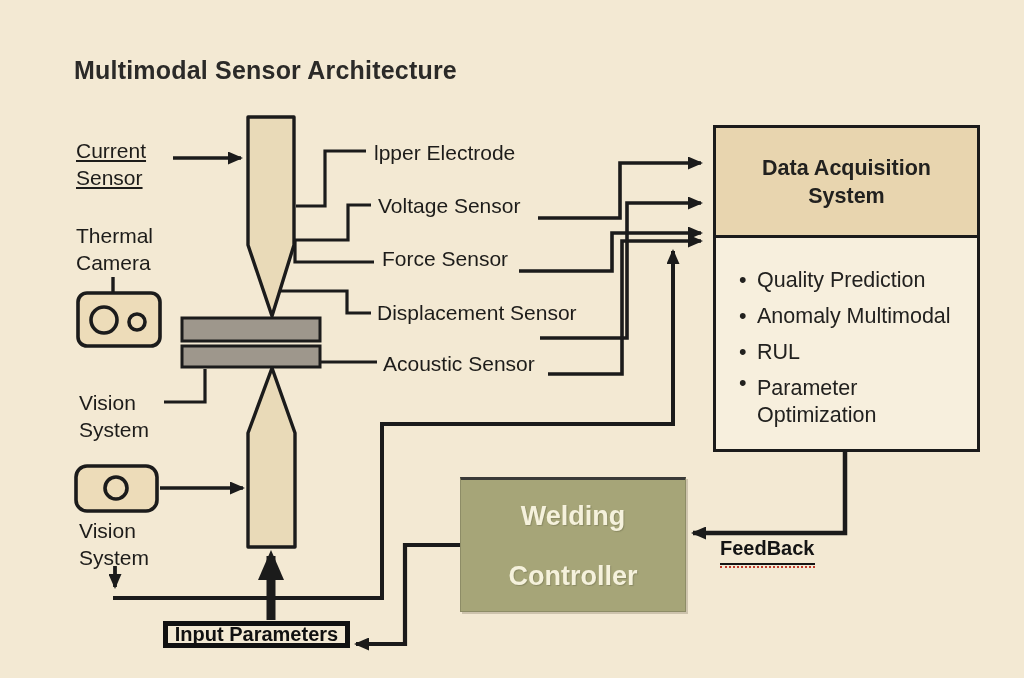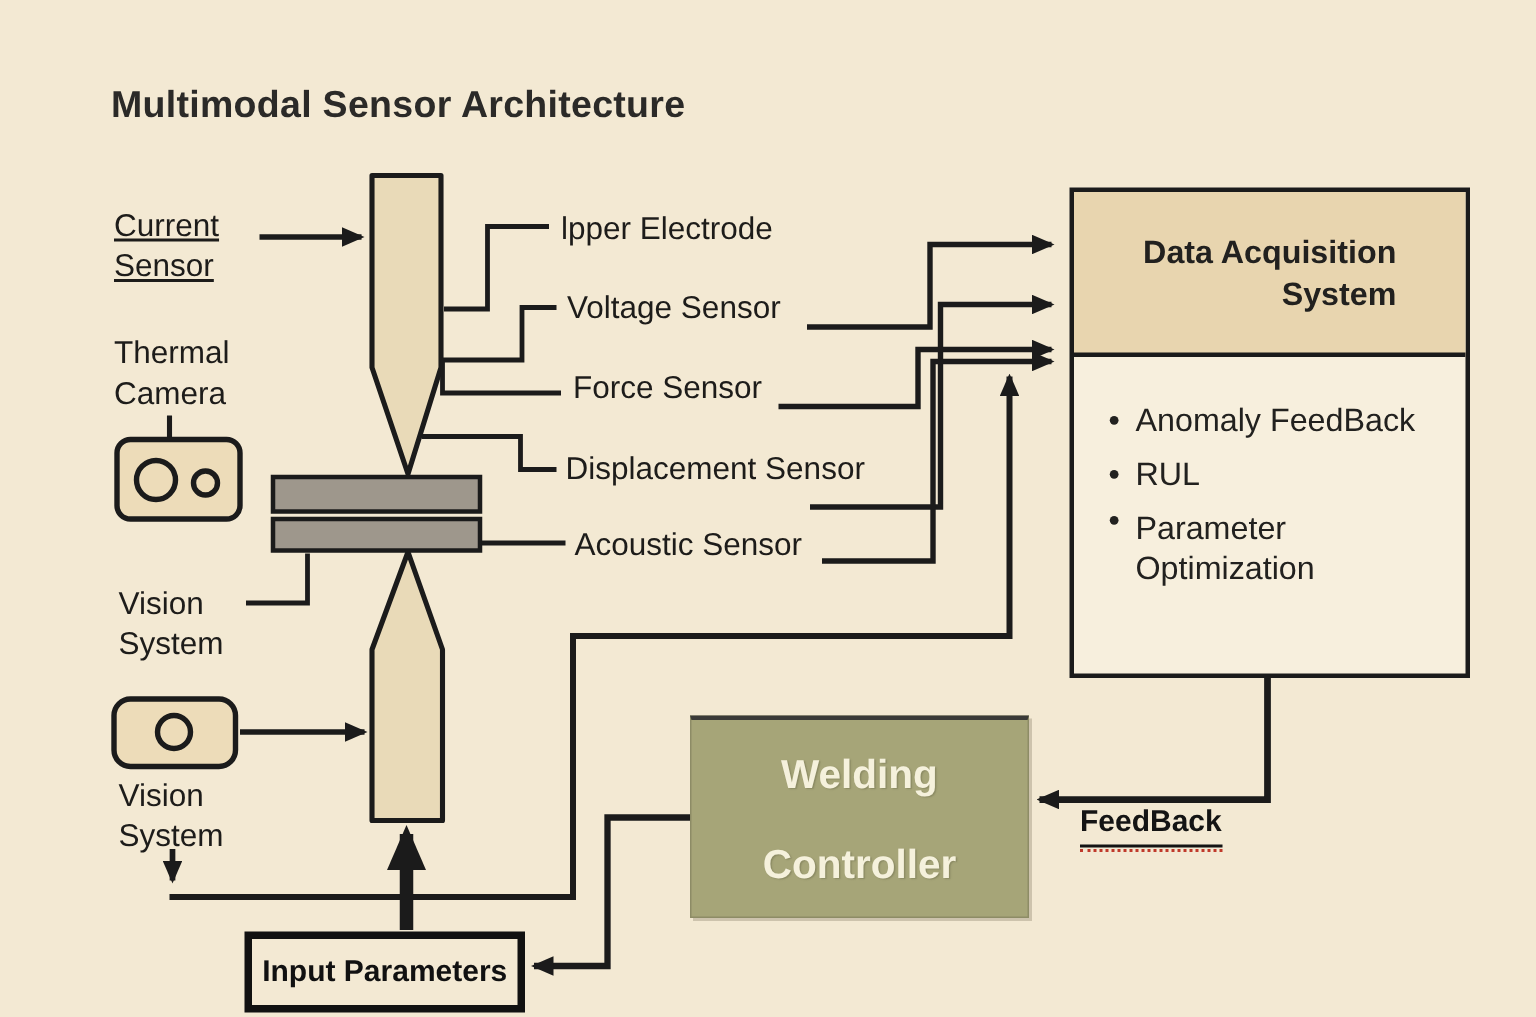--- a/index.html
+++ b/index.html
@@ -26,21 +26,21 @@
   
   .das-box{
     left:713px;top:125px;width:267px;height:327px;
     border:3px solid #1b1b1b;box-sizing:border-box;
     background:#f7efdd;
   }
   .das-header{
     height:110px;box-sizing:border-box;
     background:#e8d5af;border-bottom:3px solid #1b1b1b;
     display:flex;align-items:center;justify-content:center;
-    text-align:right;
+    text-align:center;
   }
   .das-title{
     font-size:21.5px;font-weight:bold;color:#22211f;
     line-height:28px;white-space:pre-line;
   }
   .das-list{
     margin:24px 0 0 0;padding:0 8px 0 23px;list-style:none;
   }
   .das-list li{
     font-size:21.5px;line-height:36px;color:#22211f;
@@ -70,21 +70,21 @@
   }
   
   .feedback-lbl{
     left:720px;top:537px;
     font-size:20px;font-weight:bold;color:#141414;
   }
   .feedback-lbl .u-red{border-bottom:2px dotted #c03a2b;display:inline-block;padding-bottom:1px;}
   .feedback-lbl .u-black{border-bottom:2.5px solid #141414;display:inline-block;padding-bottom:3px;text-align:right;}
   
   .ip-box{
-    left:163px;top:621px;width:187px;height:54px;
+    left:163px;top:621px;width:187px;height:27px;
     box-sizing:border-box;border:5px solid #111;
     display:flex;align-items:center;justify-content:center;
     background:transparent;
   }
   .ip-label{font-size:20px;font-weight:bold;color:#111;white-space:nowrap;}
 </style>
 </head>
 <body>
 
 <div class="stage">
@@ -157,21 +157,22 @@
   <div class="abs lbl lbl-right" style="left:378px;top:192px;">Voltage Sensor</div>
   <div class="abs lbl lbl-right" style="left:383px;top:350px;">Acoustic Sensor</div>
   <div class="abs lbl lbl-right" style="left:377px;top:299px;">Displacement Sensor</div>
 
   <div class="abs das-box">
     <div class="das-header">
       <div class="das-title">Data Acquisition
 System</div>
     </div>
     <ul class="das-list">
-      <li>Anomaly FeedBack</li>
+      <li>Quality Prediction</li>
+      <li>Anomaly Multimodal</li>
       <li>RUL</li>
       <li class="two-line">Parameter Optimization</li>
     </ul>
   </div>
 
   <div class="abs wc-box">
     <div class="wc-title">Welding
 Controller</div>
   </div>
 

